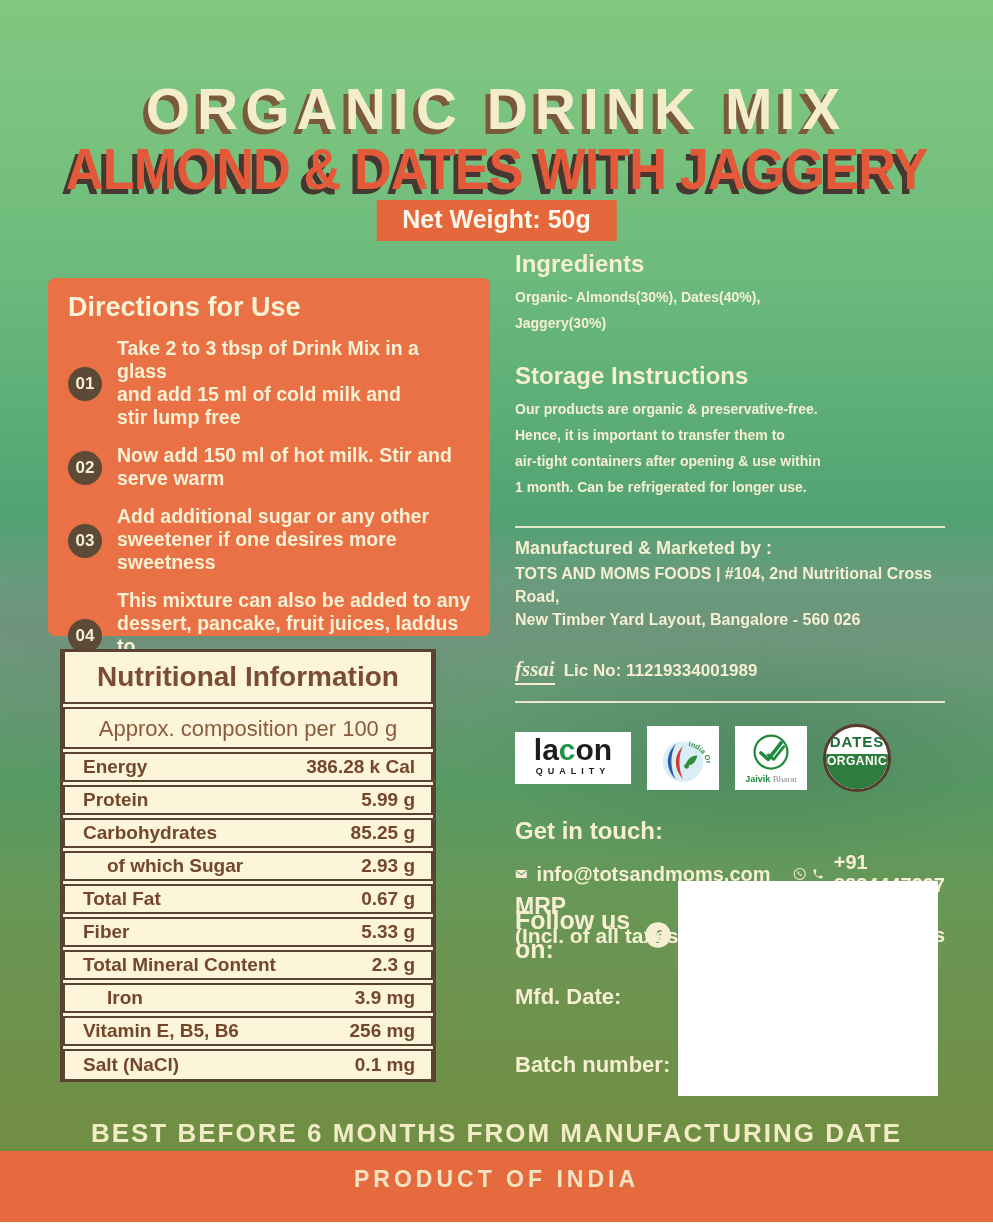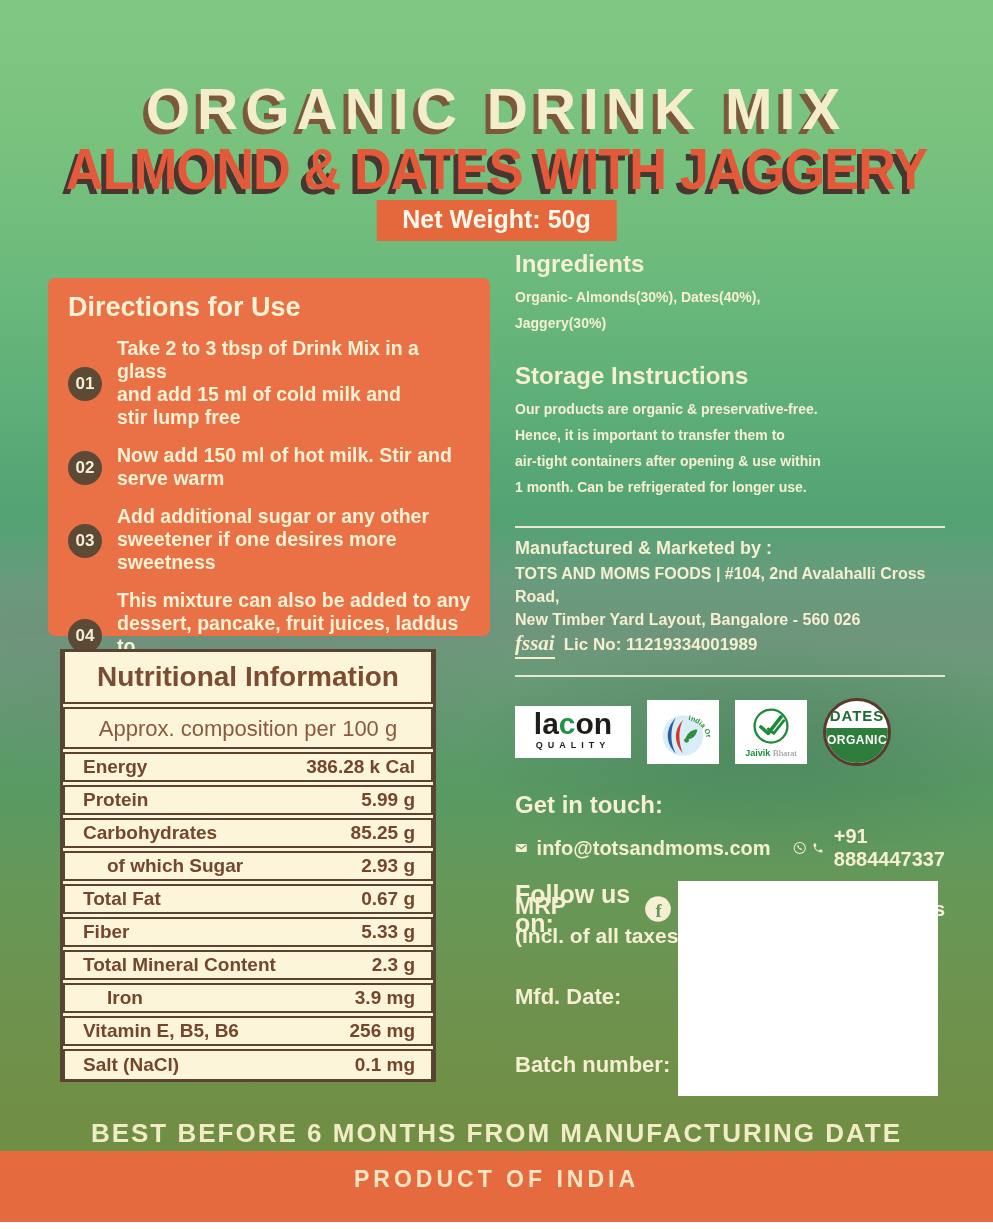--- a/index.html
+++ b/index.html
@@ -41,41 +41,41 @@
     line-height:23px; white-space:pre-line; }
 
   
   .right-col { position:absolute; left:515px; top:250px; width:430px; color:#f6efd1; }
   .right-col h3 { font-size:24px; font-weight:bold; margin-bottom:6px; }
   .body-text { font-size:14px; font-weight:bold; line-height:26px; white-space:pre-line; }
   .storage-h { margin-top:26px; }
   .rule { border:none; border-top:2px solid rgba(246,240,214,0.9); margin:26px 0 10px 0; }
   .mfg-heading { font-size:18px; font-weight:bold; margin-bottom:3px; }
   .mfg-line { font-size:16px; font-weight:bold; line-height:23px; }
-  .fssai-row { display:flex; align-items:center; margin-top:0; font-size:17px; font-weight:bold; }
+  .fssai-row { display:flex; align-items:center; margin-top:26px; font-size:17px; font-weight:bold; }
   .fssai-logo { font-family:"Liberation Serif", serif; font-style:italic; font-weight:bold;
     font-size:21px; border-bottom:2px solid #f6efd1; padding-bottom:1px; margin-right:9px; }
   .rule2 { margin:16px 0 0 0; }
 
   
   .logos { display:flex; align-items:center; margin-top:20px; height:70px; }
   .lacon { width:116px; height:52px; background:#ffffff; text-align:center; padding-top:3px; margin-right:16px; }
   .lacon-word { font-size:30px; font-weight:bold; letter-spacing:0; color:#1d1d1b; line-height:30px; }
   .lacon-word .green { color:#1f9347; }
   .lacon-sub { font-size:9px; letter-spacing:5px; color:#1d1d1b; font-weight:bold; margin-top:1px; }
   .cert-box { width:72px; height:64px; background:#ffffff; margin-right:16px;
     display:flex; flex-direction:column; align-items:center; justify-content:center; }
   .jaivik-text { font-size:9px; line-height:9px; margin-top:1px; }
   .jaivik-text .b { color:#1f8a3c; font-weight:bold; }
   .jaivik-text .g { color:#8a8a8a;font-family:Liberation Serif, serif; }
   .usda { width:68px; height:68px; border-radius:50%; border:3px solid #5a3a2e;
     overflow:hidden; background:#ffffff; }
   .usda-top { height:44%; color:#1c6b35; font-weight:bold; font-size:15px; text-align:center; padding-top:6px; letter-spacing:1px;}
   .usda-bot { height:56%; background:#2e7d3c; color:#ffffff; font-size:12px; font-weight:bold;
-    text-align:center; padding-top:5px; letter-spacing:0.5px; }
+    text-align:center; letter-spacing:0.5px; }
 
   
   .touch-h { margin-top:24px; font-size:25px; }
   .contact-row { display:flex; align-items:center; margin-top:2px; }
   .contact-row .txt { font-size:20px; font-weight:bold; }
   .icon { display:inline-block; vertical-align:middle; }
   .follow-row { display:flex; align-items:center; margin-top:9px; }
   .follow-label { font-size:25px; font-weight:bold; margin-right:8px; }
   .social { display:flex; align-items:center; }
   .social svg { margin-right:7px; }
@@ -155,21 +155,21 @@
 
     <h3 class="storage-h">Storage Instructions</h3>
     <div class="body-text">Our products are organic &amp; preservative-free.
 Hence, it is important to transfer them to
 air-tight containers after opening &amp; use within
 1 month. Can be refrigerated for longer use.</div>
 
     <hr class="rule">
 
     <div class="mfg-heading">Manufactured &amp; Marketed by :</div>
-    <div class="mfg-line">TOTS AND MOMS FOODS  |  #104, 2nd Avalahalli Cross Road,</div>
+    <div class="mfg-line">TOTS AND MOMS FOODS  |  #104, 2nd Nutritional Cross Road,</div>
     <div class="mfg-line">New Timber Yard Layout, Bangalore - 560 026</div>
     <div class="fssai-row">
       <span class="fssai-logo">fssai</span>
       <span>Lic No: 11219334001989</span>
     </div>
 
     <hr class="rule rule2">
 
     <div class="logos">
       <div class="lacon">

